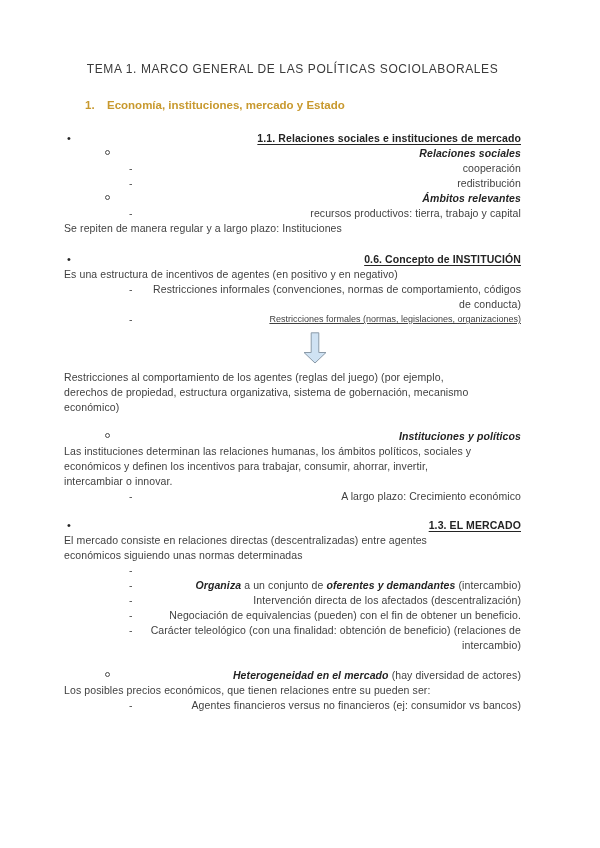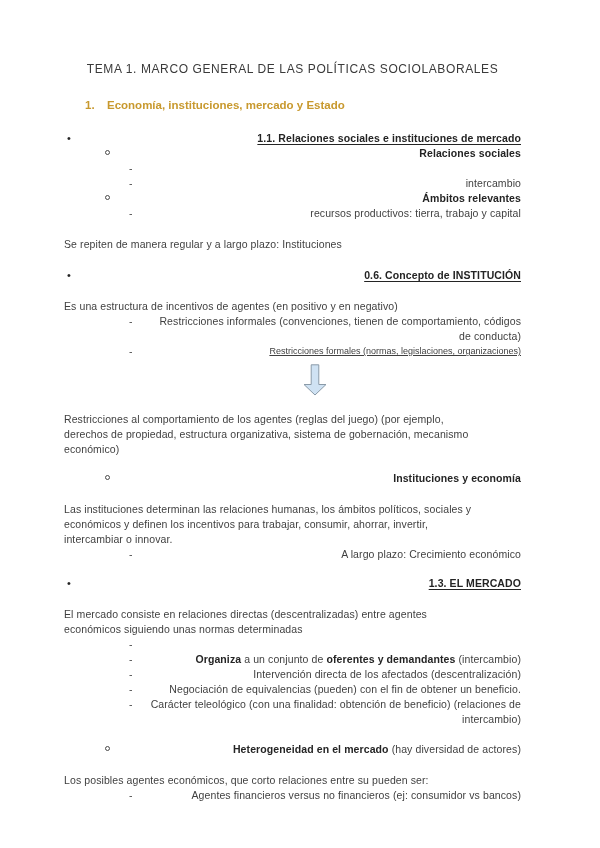--- a/index.html
+++ b/index.html
@@ -19,42 +19,42 @@
 
   .main-heading {
     display:flex; color:#c8992e; font-weight:bold;
     font-size:11.5px; line-height:14px; padding-left:21px; margin-bottom:19px;
   }
   .main-heading .num { width:22px; }
 
   .txt { font-size:10.5px; line-height:15px; letter-spacing:0.1px; }
   .small { font-size:9px; letter-spacing:0;text-decoration:underline; }
 
-  .para { max-width:415px;margin-top:16px; }
+  .para { max-width:415px; }
 
   .li { display:flex; }
   .li .body { flex:1;text-align:right; }
 
   .m1 { width:19px; padding-left:3px; color:#242424; }
   .m1::before { content:"\2022"; font-size:11px; }
 
   .m2 { margin-left:41px; width:17px; }
   .m2::before {
     content:""; display:inline-block; width:3px; height:3px;
     border:1px solid #4a4a4a; border-radius:50%; vertical-align:2px;
   }
 
   .m3 { margin-left:65px; width:16px; color:#4a4a4a; }
   .m3::before { content:"-"; }
 
   .hu {
     font-weight:bold; color:#242424;
     text-decoration:underline; text-decoration-thickness:1px; text-underline-offset:2px;
   }
-  .b { font-weight:bold; color:#242424; }
+  .b { font-weight:bold; color:#242424;font-style:italic; }
   .gap14 { margin-top:14px; }
   .gap15 { margin-top:15px; }
   .gap16 { margin-top:16px; }
 
   .arrow-wrap { margin:5px 0 6px 239px; height:32px; }
   .arrow-wrap svg path { stroke:#8a9aa8; stroke-width:1; }
 </style>
 </head>
 <body>
 
@@ -70,60 +70,61 @@
   <div class="li txt">
     <span class="m1"></span>
     <div class="body hu">1.1. Relaciones sociales e instituciones de mercado</div>
   </div>
   <div class="li txt">
     <span class="m2"></span>
     <div class="body b">Relaciones sociales</div>
   </div>
   <div class="li txt">
     <span class="m3"></span>
+    <div class="body">cooperación</div>
   </div>
   <div class="li txt">
     <span class="m3"></span>
-    <div class="body">intercambio</div>
+    <div class="body">redistribución</div>
   </div>
   <div class="li txt">
     <span class="m2"></span>
     <div class="body b">Ámbitos relevantes</div>
   </div>
   <div class="li txt">
     <span class="m3"></span>
     <div class="body">recursos productivos: tierra, trabajo y capital</div>
   </div>
   <div class="txt para">Se repiten de manera regular y a largo plazo: Instituciones</div>
 
   <div class="li txt gap16">
     <span class="m1"></span>
     <div class="body hu">0.6. Concepto de INSTITUCIÓN</div>
   </div>
   <div class="txt para">Es una estructura de incentivos de agentes (en positivo y en negativo)</div>
   <div class="li txt">
     <span class="m3"></span>
-    <div class="body">Restricciones informales (convenciones, tienen de comportamiento, códigos de conducta)</div>
+    <div class="body">Restricciones informales (convenciones, normas de comportamiento, códigos de conducta)</div>
   </div>
   <div class="li txt">
     <span class="m3"></span>
     <div class="body small">Restricciones formales (normas, legislaciones, organizaciones)</div>
   </div>
 
   <div class="arrow-wrap">
     <svg width="24" height="32" viewBox="0 0 24 32" aria-hidden="true">
       <path d="M8.2 0.8 L15.8 0.8 L15.8 20.5 L23 20.5 L12 31 L1 20.5 L8.2 20.5 Z" fill="#cfe2f3"></path>
     </svg>
   </div>
 
   <div class="txt para">Restricciones al comportamiento de los agentes (reglas del juego) (por ejemplo, derechos de propiedad, estructura organizativa, sistema de gobernación, mecanismo económico)</div>
 
   <div class="li txt gap14">
     <span class="m2"></span>
-    <div class="body b">Instituciones y economía</div>
+    <div class="body b">Instituciones y políticos</div>
   </div>
   <div class="txt para">Las instituciones determinan las relaciones humanas, los ámbitos políticos, sociales y económicos y definen los incentivos para trabajar, consumir, ahorrar, invertir, intercambiar o innovar.</div>
   <div class="li txt">
     <span class="m3"></span>
     <div class="body">A largo plazo: Crecimiento económico</div>
   </div>
 
   <div class="li txt gap14">
     <span class="m1"></span>
     <div class="body hu">1.3. EL MERCADO</div>
@@ -146,19 +147,19 @@
   </div>
   <div class="li txt">
     <span class="m3"></span>
     <div class="body">Carácter teleológico (con una finalidad: obtención de beneficio) (relaciones de intercambio)</div>
   </div>
 
   <div class="li txt gap15">
     <span class="m2"></span>
     <div class="body"><b class="b">Heterogeneidad en el mercado</b><span> (hay diversidad de actores)</span></div>
   </div>
-  <div class="txt para">Los posibles agentes económicos, que corto relaciones entre su pueden ser:</div>
+  <div class="txt para">Los posibles precios económicos, que tienen relaciones entre su pueden ser:</div>
   <div class="li txt">
     <span class="m3"></span>
     <div class="body">Agentes financieros versus no financieros (ej: consumidor vs bancos)</div>
   </div>
 
 </div>
 
 </body></html>

